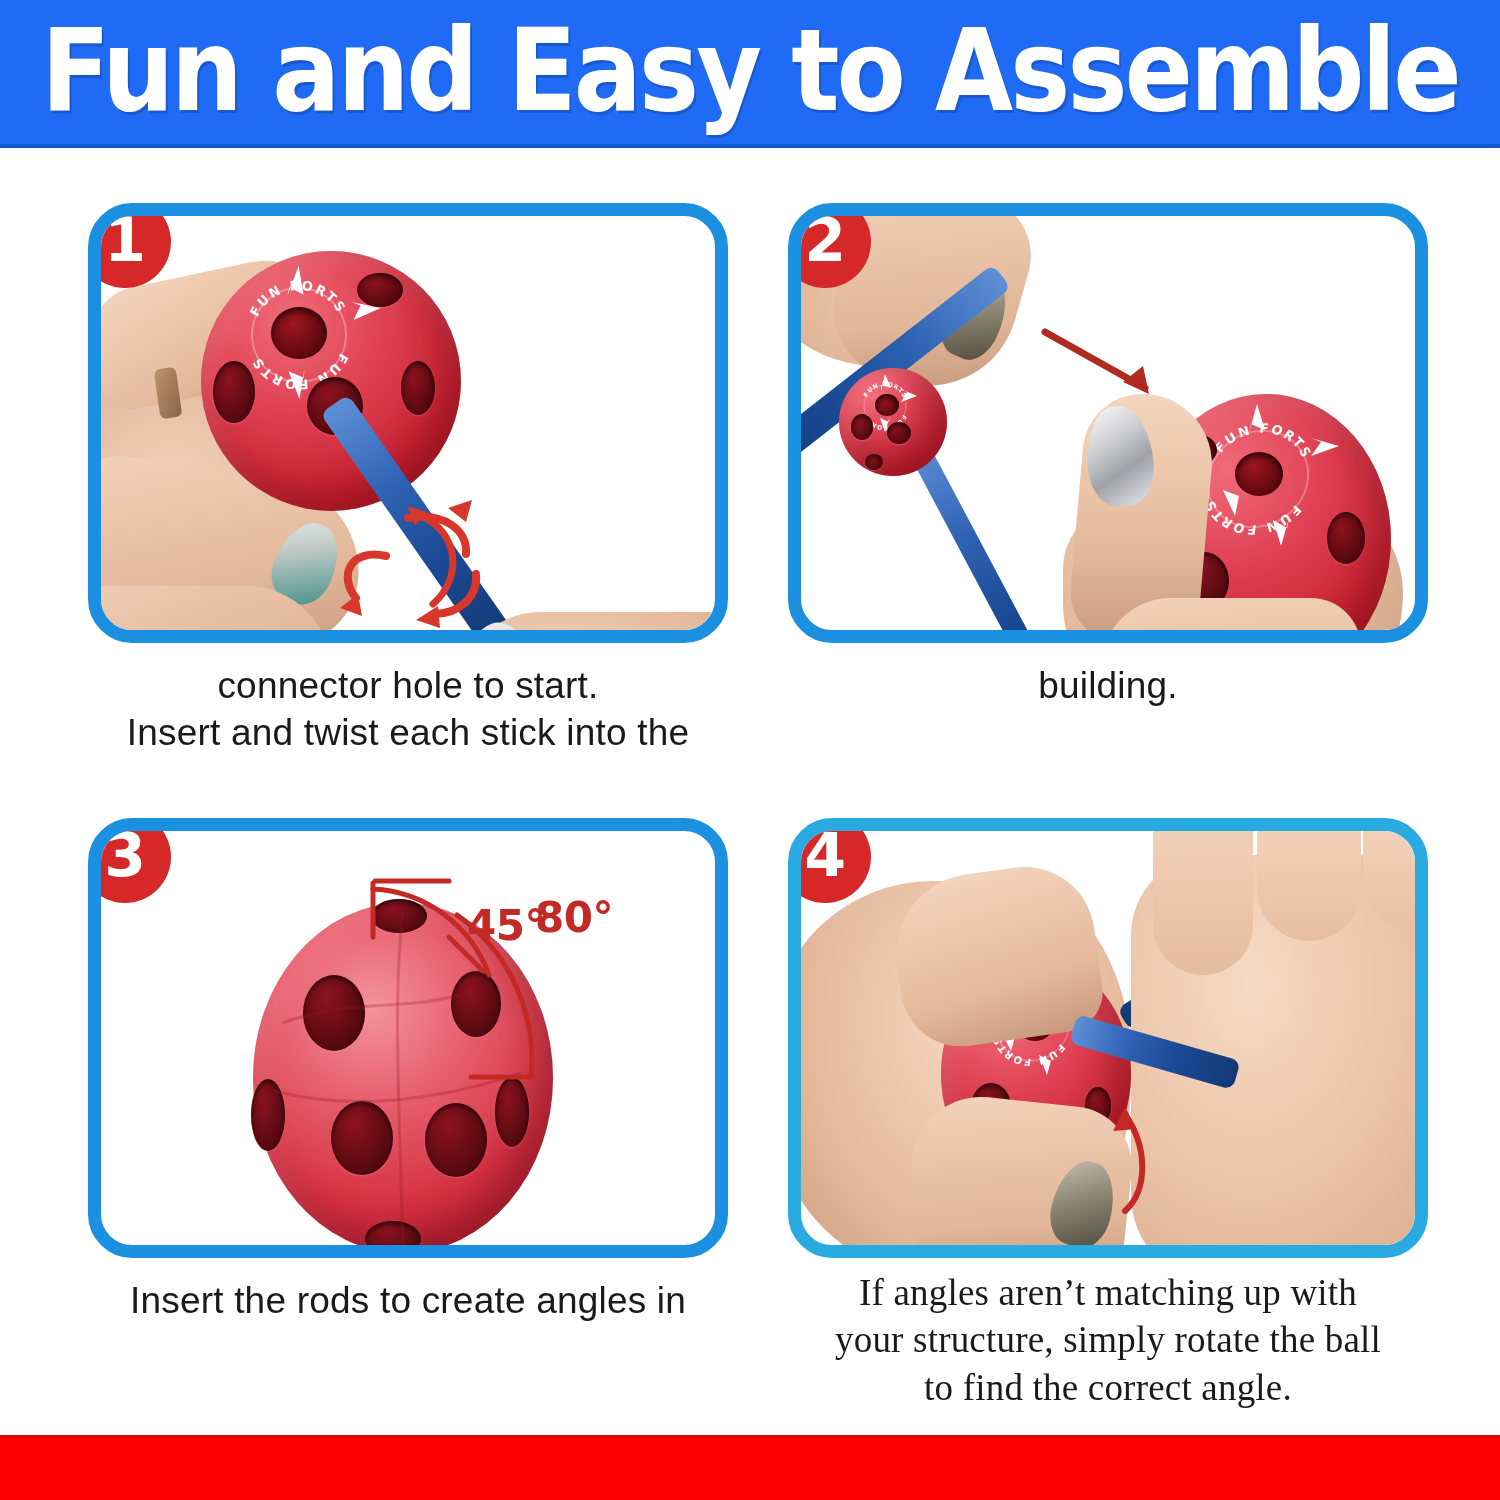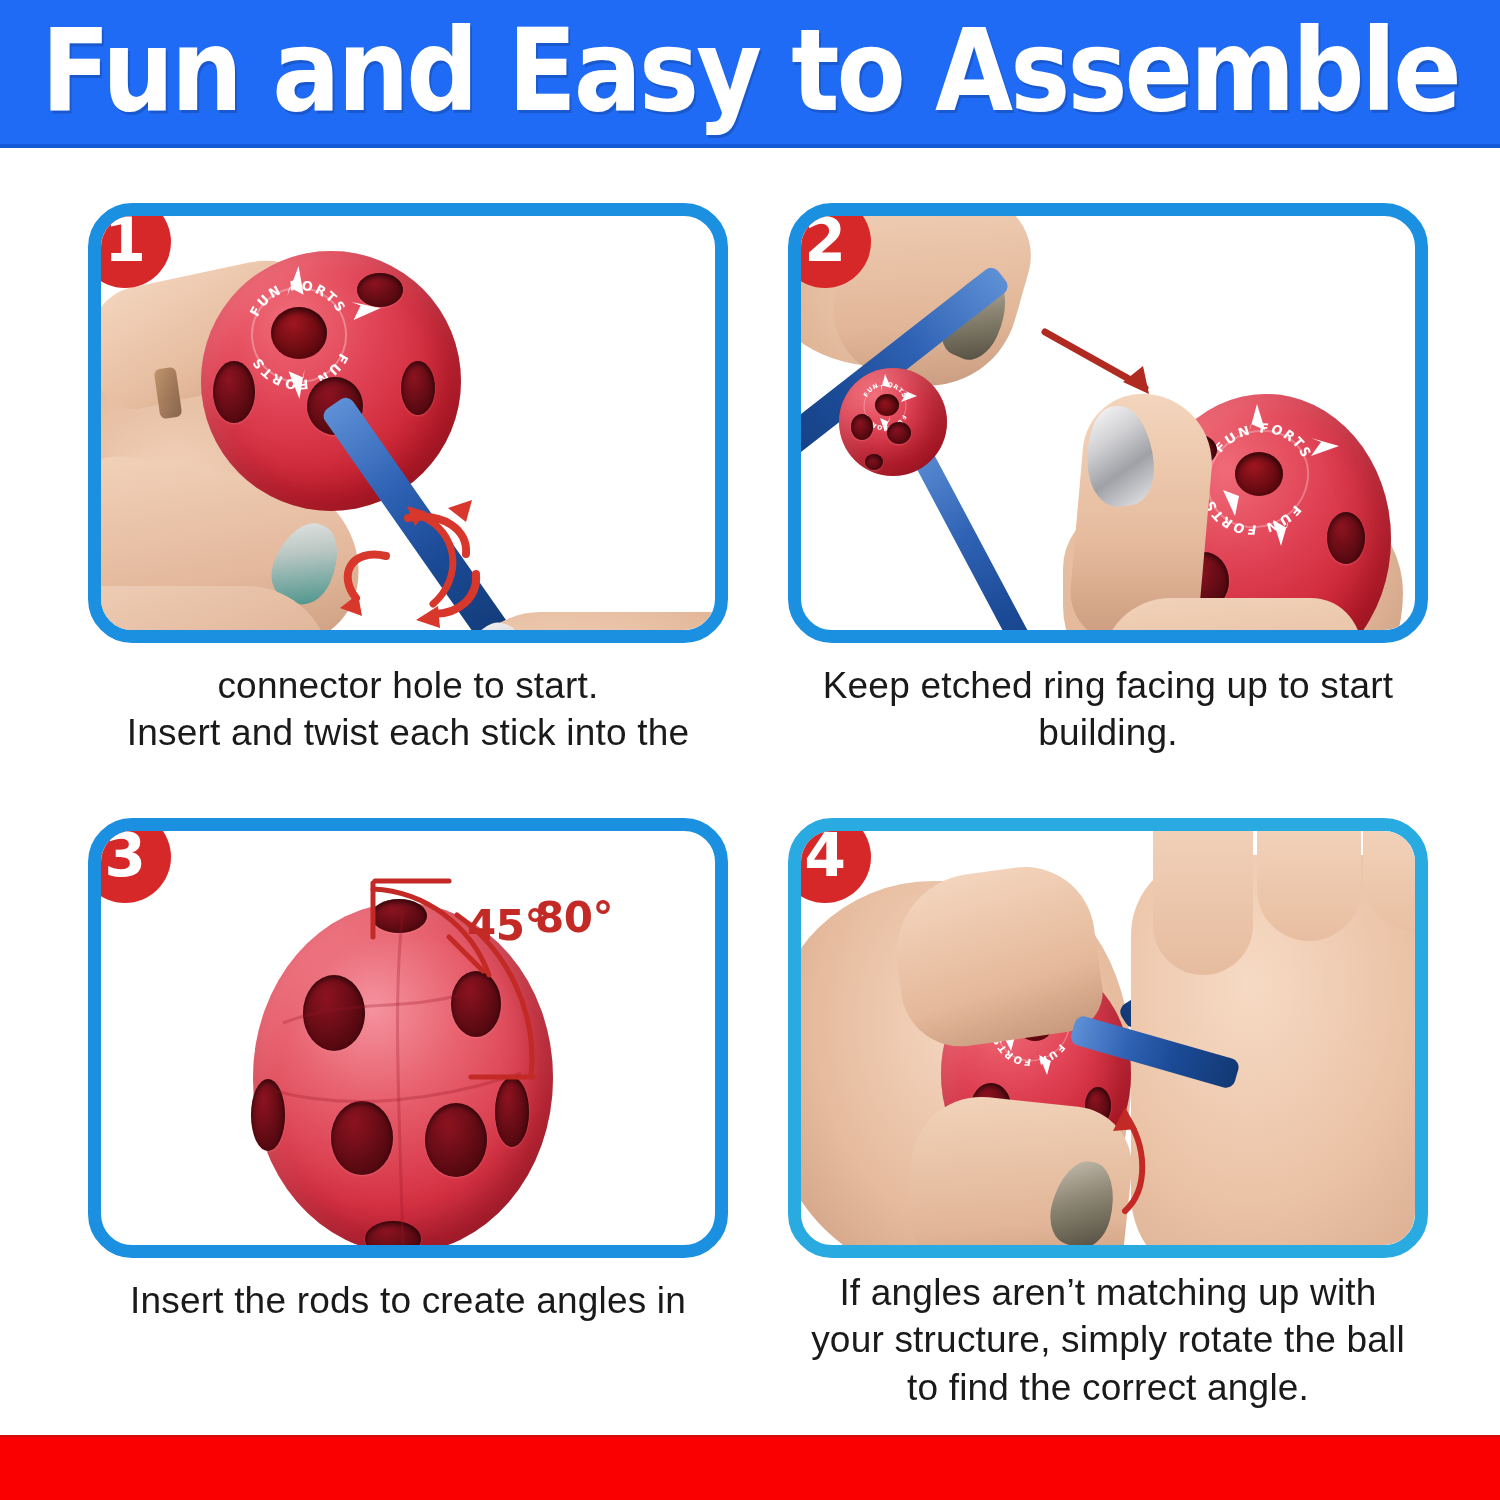--- a/index.html
+++ b/index.html
@@ -82,21 +82,21 @@
     color:#1a1a1a;
     font-family:"Liberation Sans", sans-serif;
     font-weight:300;
     font-size:37px;
     line-height:1.28;
     letter-spacing:0.2px;
   }
   #caption-1{ left:78px;  top:662px; }
   #caption-2{ left:778px; top:662px; }
   #caption-3{ left:78px;  top:1277px; }
-  #caption-4{ left:778px; top:1269px; }
+  #caption-4{ left:778px; top:1269px;font-family:Liberation Serif, serif; }
 
   
   .ball{
     position:absolute; border-radius:50%;
     background:
       radial-gradient(circle at 34% 26%, #F06B78 0%, #E04355 34%, #C8202F 72%, #9E1320 100%);
     box-shadow:inset -14px -18px 34px rgba(110,10,22,0.45),
                inset 10px 12px 22px rgba(255,160,170,0.30);
   }
   .ball .hole{
@@ -331,21 +331,20 @@
           <path d="M 6,6 L 106,62"></path>
         </g>
         <polygon points="110,68 84,56 104,40" fill="#B02A22"></polygon>
       </svg>
     </div>
 
     <div class="step-badge">2</div>
   </div>
 </div>
 <div class="caption" id="caption-2">
-  <div>Keep etched ring facing up to start</div>
   <div>building.</div>
 </div>
 
 <div class="step" id="step-3">
   <div class="photo-frame">
     <div class="photo-inner">
 
       <div class="ball" style="left:152px; top:72px; width:300px; height:350px;
                   background:radial-gradient(circle at 40% 30%, #F4939E 0%, #E8616F 30%, #D53243 65%, #A8152A 100%);">
 

